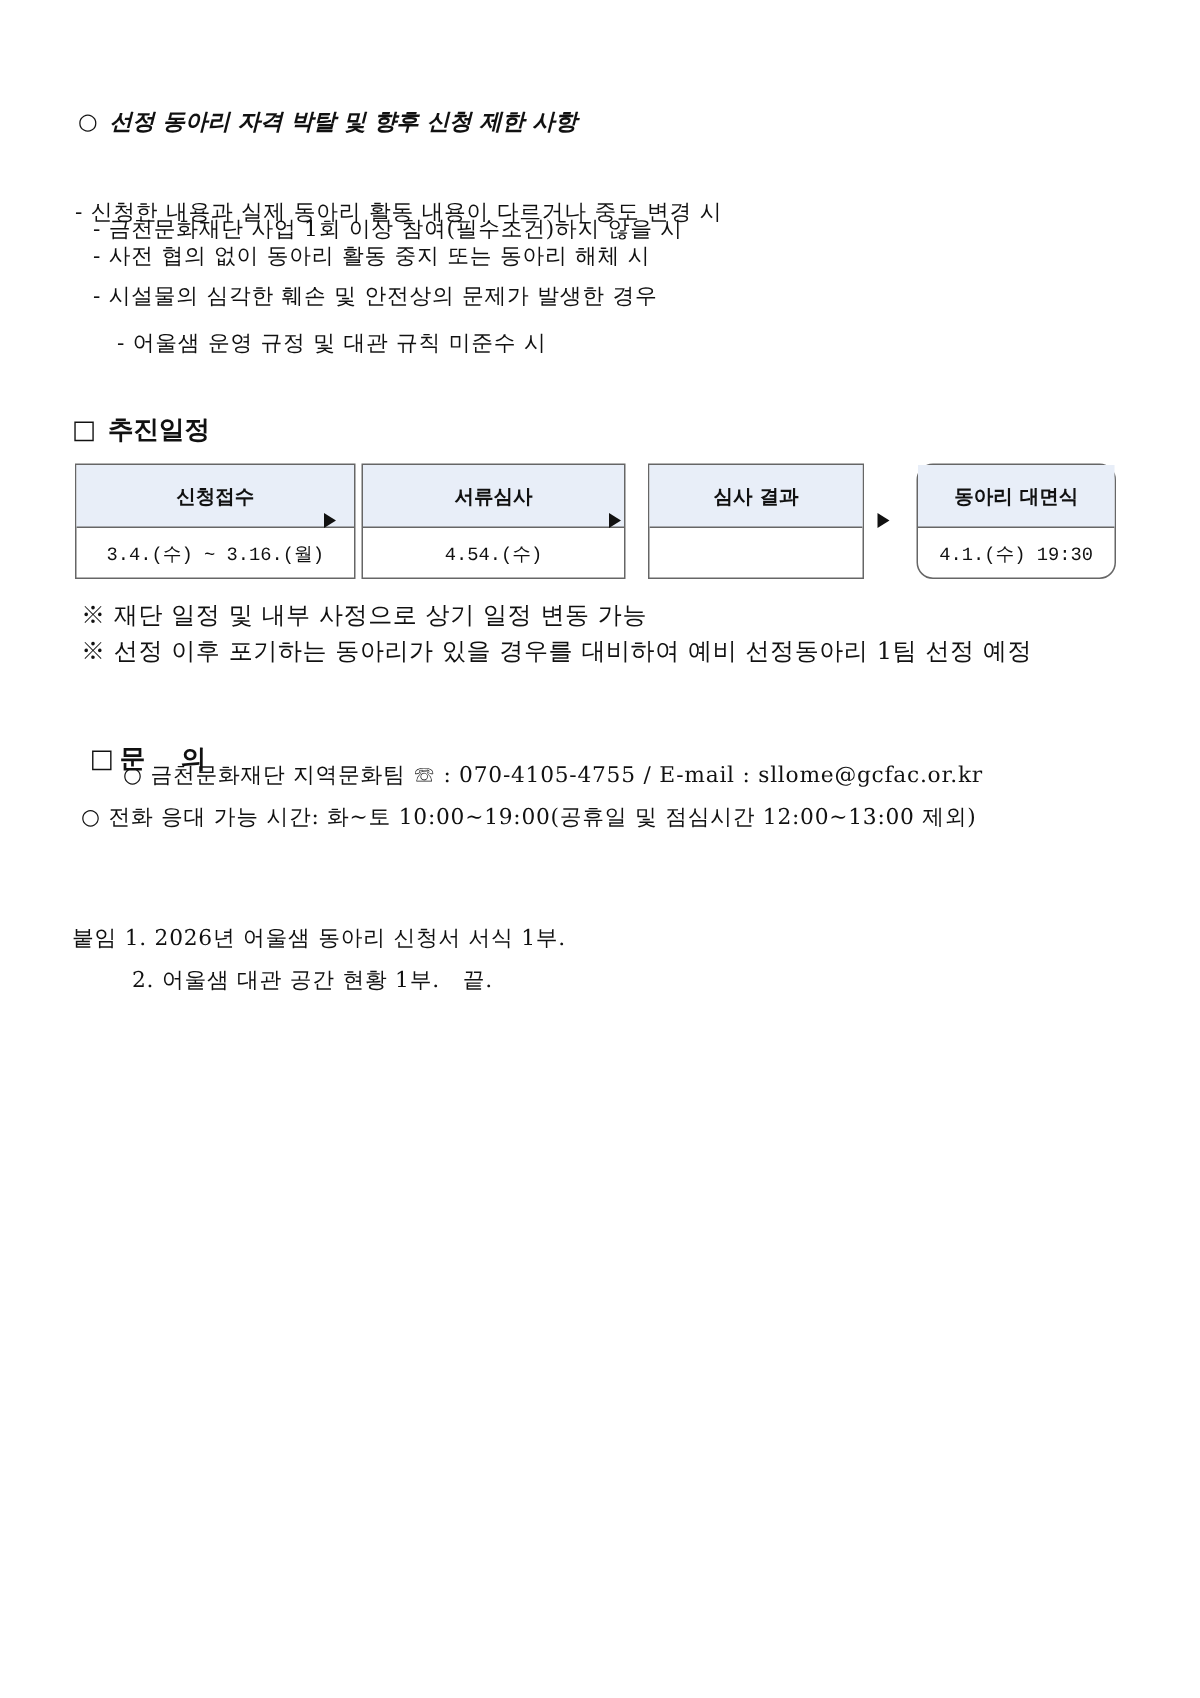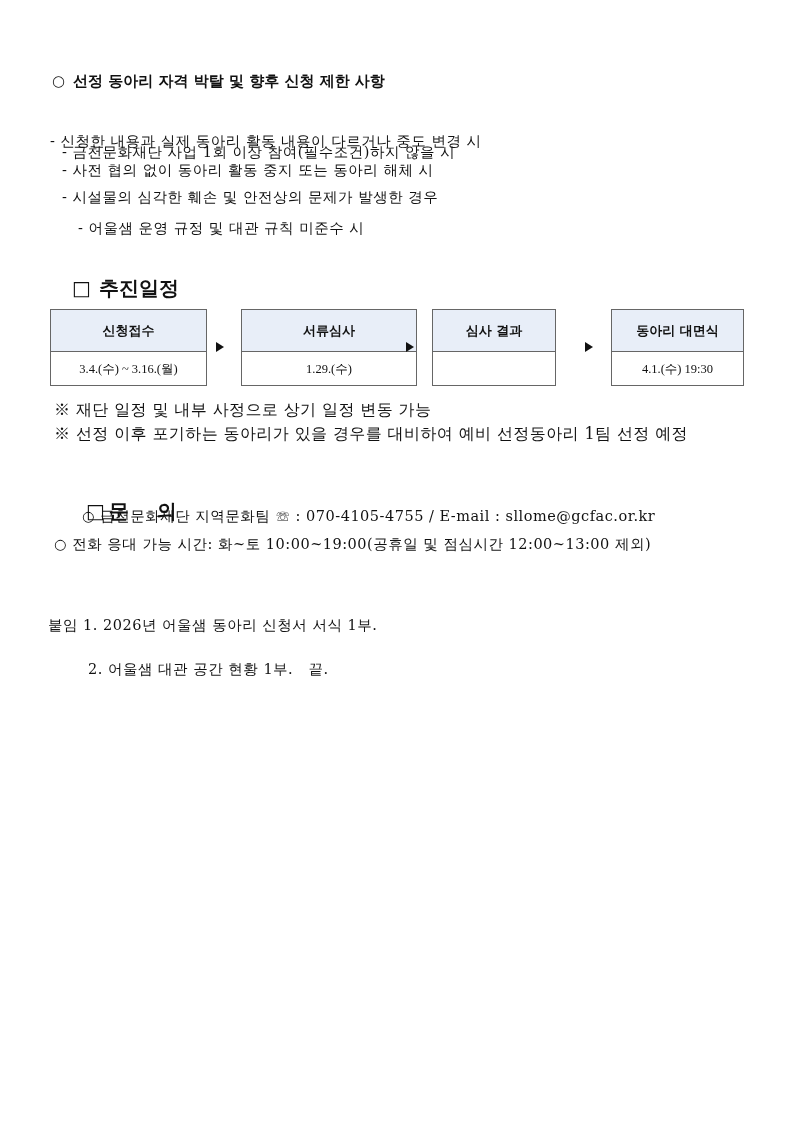--- a/index.html
+++ b/index.html
@@ -1,75 +1,75 @@
 <!DOCTYPE html>
 <html><head>
   <meta charset="utf-8">
   <style>
     html, body { margin: 0; padding: 0; background: #ffffff; }
     body { width: 800px; height: 1132px; position: relative; overflow: hidden;
            font-family: "DejaVu Serif", "Liberation Serif", serif; color: #111; }
     .abs { position: absolute; white-space: nowrap; }
-    .sec-title { font-size: 20px; font-weight: bold; font-family: "DejaVu Serif", serif; margin-left: 24px; }
+    .sec-title { font-size: 17px; font-weight: bold; font-family: "DejaVu Serif", serif; }
     .sub-title { font-size: 15px; font-weight: bold; }
     .line { font-size: 14.5px; letter-spacing: 0.5px; }
     .note { font-size: 16px; letter-spacing: 0.4px; }
     .sym { display: inline-block; margin-right: 8px; }
     .box { position: absolute; top: 309px; height: 77px; border: 1.5px solid #666;
            box-sizing: border-box; background: #fff; }
     .box .hd { height: 41px; background: #e8eef8; border-bottom: 1.5px solid #666;
                display: flex; align-items: center; justify-content: center;
                font-family: "DejaVu Sans", sans-serif; font-size: 13px; font-weight: bold; }
     .box .bd { height: 34px; display: flex; align-items: center; justify-content: center;
-               font-family: Liberation Serif, serif; font-size: 12.5px; }
+               font-family: Liberation Mono, monospace; font-size: 12.5px; }
     .arrow { position: absolute; top: 342px; width: 0; height: 0;
              border-top: 5px solid transparent; border-bottom: 5px solid transparent;
              border-left: 8px solid #111; }
   </style>
 </head>
 <body>
 
-<div class="abs sub-title" style="left:52px; top:72px;">
+<div class="abs sub-title" style="left:52px; top:72px;font-style:italic;">
   <span class="sym">○</span><span>선정 동아리 자격 박탈 및 향후 신청 제한 사항</span>
 </div>
 <div class="abs line" style="left:62px; top:103px;margin-top:40px;">- 금천문화재단 사업 1회 이상 참여(필수조건)하지 않을 시</div>
 <div class="abs line" style="left:50px; top:132px;">- 신청한 내용과 실제 동아리 활동 내용이 다르거나 중도 변경 시</div>
 <div class="abs line" style="left:62px; top:161px;">- 사전 협의 없이 동아리 활동 중지 또는 동아리 해체 시</div>
 <div class="abs line" style="left:62px; top:188px;">- 시설물의 심각한 훼손 및 안전상의 문제가 발생한 경우</div>
 <div class="abs line" style="left:78px; top:219px;">- 어울샘 운영 규정 및 대관 규칙 미준수 시</div>
 
 <div class="abs sec-title" style="left:48px; top:275px;">
   <span class="sym">□</span><span>추진일정</span>
 </div>
 
-<div class="box" style="left:50px; width:157px;">
+<div class="box" style="left:50px; width:187px;">
   <div class="hd">신청접수</div>
   <div class="bd">3.4.(수) ~ 3.16.(월)</div>
 </div>
 <div class="arrow" style="left:216px;"></div>
 
 <div class="box" style="left:241px; width:176px;">
   <div class="hd">서류심사</div>
-  <div class="bd">1.29.(수)</div>
+  <div class="bd">4.54.(수)</div>
 </div>
 <div class="arrow" style="left:406px;"></div>
 
-<div class="box" style="left:432px; width:124px;">
+<div class="box" style="left:432px; width:144px;">
   <div class="hd">심사 결과</div>
 </div>
 <div class="arrow" style="left:585px;"></div>
 
-<div class="box" style="left:611px; width:133px;">
+<div class="box" style="left:611px; width:133px;border-radius:11px;">
   <div class="hd">동아리 대면식</div>
   <div class="bd">4.1.(수) 19:30</div>
 </div>
 
 <div class="abs note" style="left:54px; top:400px;">※ 재단 일정 및 내부 사정으로 상기 일정 변동 가능</div>
 <div class="abs note" style="left:54px; top:424px;">※ 선정 이후 포기하는 동아리가 있을 경우를 대비하여 예비 선정동아리 1팀 선정 예정</div>
 
 <div class="abs sec-title" style="left:48px; top:474px; white-space:pre;">
   <span class="sym" style="margin-right:4px;">□</span><span>문    의</span>
 </div>
 <div class="abs line" style="left:54px; top:507px;margin-left:28px;">○ 금천문화재단 지역문화팀 ☏ : 070-4105-4755 / E-mail : sllome@gcfac.or.kr</div>
 <div class="abs line" style="left:54px; top:535px;">○ 전화 응대 가능 시간: 화~토 10:00~19:00(공휴일 및 점심시간 12:00~13:00 제외)</div>
 
 <div class="abs line" style="left:48px; top:616px;">붙임 1. 2026년 어울샘 동아리 신청서 서식 1부.</div>
-<div class="abs line" style="left:88px; top:660px; white-space:pre;">2. 어울샘 대관 공간 현황 1부.   끝.</div>
+<div class="abs line" style="left:88px; top:644px; white-space:pre;">2. 어울샘 대관 공간 현황 1부.   끝.</div>
 
 </body></html>

